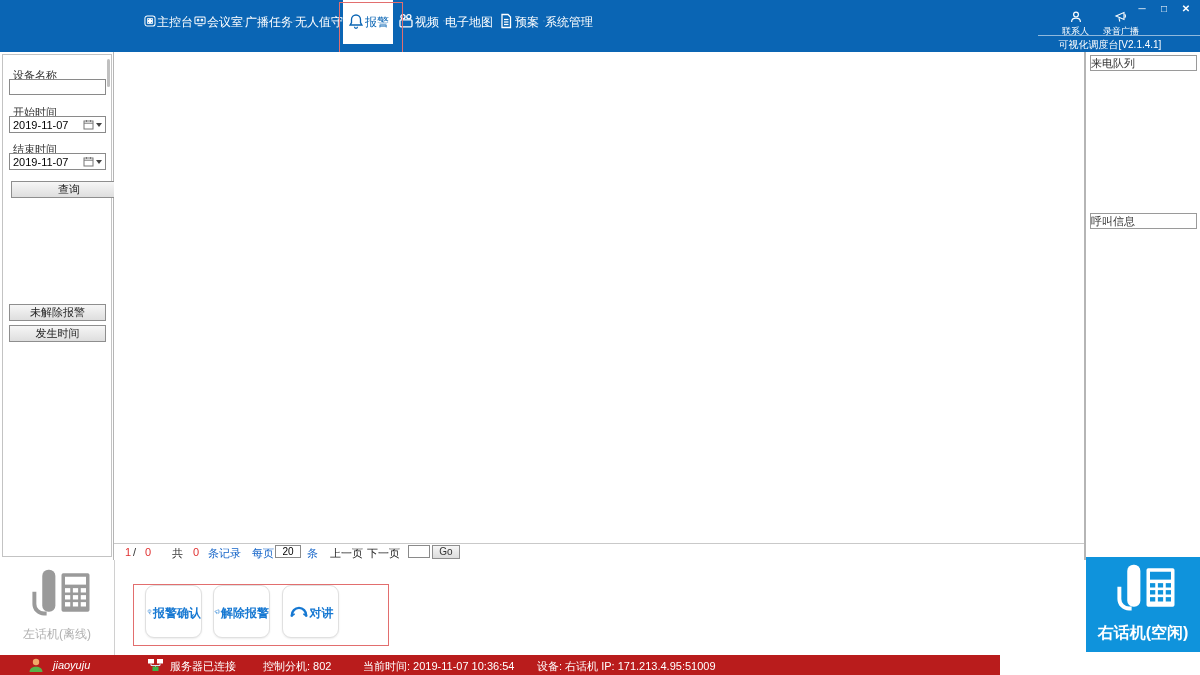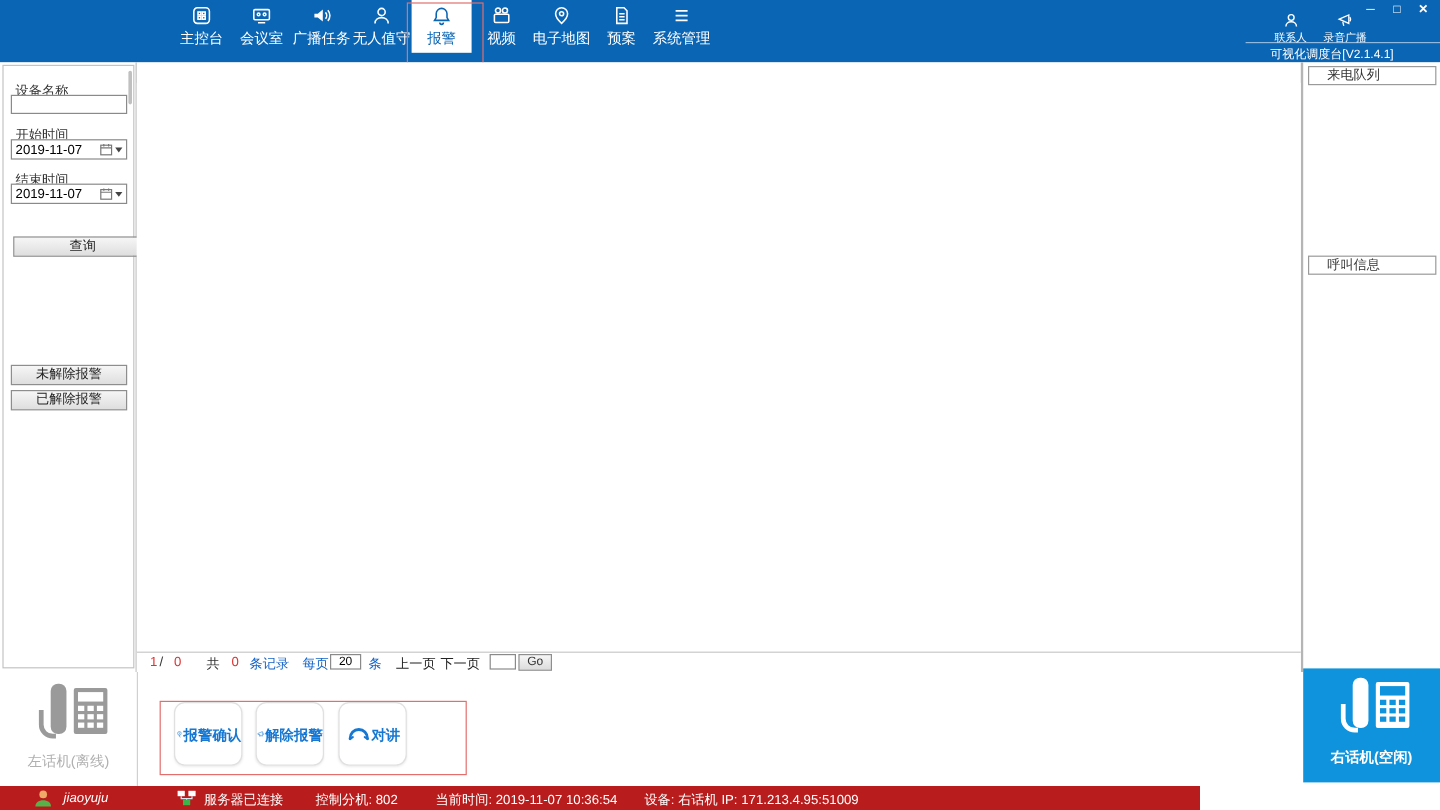--- a/index.html
+++ b/index.html
@@ -3,21 +3,21 @@
 <meta charset="utf-8">
 <style>
   * { margin:0; padding:0; box-sizing:border-box; }
   html,body { width:1200px; height:675px; }
   body { font-family:"Liberation Sans", sans-serif; background:#fff; }
   .window { position:relative; width:1200px; height:675px; overflow:hidden; background:#fff; }
 
   
   .topbar { position:absolute; left:0; top:0; width:1200px; height:52px; background:#0a65b4; }
   .nav-tabs { position:absolute; left:143px; top:0; height:44px; display:flex; }
-  .nav-tab { width:50px; height:44px; display:flex; flex-direction:column; align-items:center;
+  .nav-tab { width:50px; height:44px; display:flex; flex-direction:row; align-items:center;
              justify-content:center; color:#fff; cursor:pointer; }
   .nav-tab .ni { width:18px; height:18px; margin-bottom:2px; }
   .nav-tab .nl { font-size:12px; white-space:nowrap; }
   .nav-tab.selected { background:#fff; color:#0a65b4; }
   .hl-box { position:absolute; border:1px solid #e26e6e; pointer-events:none; }
   .win-ctrls { position:absolute; right:6px; top:2px; display:flex; gap:6px; color:#fff; }
   .win-ctrls span { width:16px; height:14px; font-size:10px; line-height:14px; text-align:center; cursor:pointer; font-weight:bold;}
   .top-actions { position:absolute; left:1062px; top:10px; display:flex; gap:14px; color:#fff; }
   .top-action { display:flex; flex-direction:column; align-items:center; cursor:pointer; }
   .top-action .ni { width:14px; height:14px; }
@@ -53,36 +53,36 @@
   .pager span { position:absolute; top:2px; font-size:11px; white-space:nowrap; }
   .pg-red { color:#e03030; } .pg-blue { color:#1464c8; } .pg-dark { color:#333; }
   .pg-link { color:#222; cursor:pointer; }
   .pg-input { position:absolute; top:1px; height:13px; border:1px solid #8a8a8a; font-size:10px; text-align:center; padding:0; font-family:"Liberation Sans",sans-serif;}
   .pg-go { position:absolute; top:1px; left:318px; width:28px; height:14px; border:1px solid #8e8e8e;
            background:linear-gradient(#f6f6f6,#dcdcdc); font-size:10px; text-align:center; line-height:12px; cursor:pointer; color:#333;}
 
   
   .right-panel { position:absolute; left:1085px; top:52px; width:115px; height:508px; background:#fff; border-left:1px solid #b5b5b5; }
   .rp-box { position:absolute; left:4px; width:107px; height:16px; border:1px solid #9a9a9a; background:#fff;
-            font-size:11px; color:#333; padding-left:15px; line-height:14px; }
+            font-size:11px; color:#333; padding-left:0; line-height:14px; }
 
   
   .bottom-zone { position:absolute; left:0; top:560px; width:1200px; height:95px; background:#fff; }
   .bz-sep { position:absolute; left:114px; top:0; width:1px; height:95px; background:#d0d0d0; }
   .phone-left { position:absolute; left:0; top:0; width:114px; height:95px; color:#9a9a9a; }
   .phone-left .ph-ico { position:absolute; left:22px; top:8px; width:72px; height:56px; --cut:#fff; }
   .phone-left .ph-lbl { position:absolute; left:0; top:66px; width:114px; text-align:center; font-size:12px; color:#b0b0b0; }
   .act-btn { position:absolute; top:25px; width:57px; height:53px; background:#fff; border:1px solid #e0e0e0;
              border-radius:9px; box-shadow:0 1px 2px rgba(0,0,0,.08); cursor:pointer;
              display:flex; flex-direction:row; align-items:center; justify-content:center; color:#1678d2; }
   .act-btn .ai { width:22px; height:20px; }
   .act-btn .al { font-size:12px; font-weight:bold; margin-top:3px; white-space:nowrap; }
   .phone-right { position:absolute; left:1086px; top:-3px; width:114px; height:95px; background:#0f93dc; color:#fff; cursor:pointer; }
   .phone-right .ph-ico { position:absolute; left:21px; top:6px; width:72px; height:56px; --cut:#0f93dc; }
-  .phone-right .ph-lbl { position:absolute; left:0; top:66px; width:114px; text-align:center; font-size:12px; font-weight:bold; }
+  .phone-right .ph-lbl { position:absolute; left:0; top:66px; width:114px; text-align:center; font-size:16px; font-weight:bold; }
 
   
   .statusbar { position:absolute; left:0; top:655px; width:1000px; height:20px; background:#b91c1c; color:#fff; }
   .statusbar span { position:absolute; top:4px; font-size:11px; white-space:nowrap; }
   .sb-ico { position:absolute; }
   .sb-user { font-style:italic; }
 </style>
 </head>
 <body>
 
@@ -218,23 +218,23 @@
         <span class="dv">2019-11-07</span>
         <svg class="cal" viewBox="0 0 11 11" fill="none" stroke="#777" stroke-width="1">
             <rect x="1" y="2" width="9" height="8"></rect>
             <line x1="1" y1="4.2" x2="10" y2="4.2"></line>
             <line x1="3.5" y1="1" x2="3.5" y2="3"></line>
             <line x1="7.5" y1="1" x2="7.5" y2="3"></line>
           </svg>
         <span class="date-arrow"></span>
       </div>
 
-      <div class="gray-btn" style="left:8px; top:142px; width:116px;">查询</div>
+      <div class="gray-btn" style="left:8px; top:126px; width:116px;">查询</div>
       <div class="gray-btn" style="left:6px; top:249px; width:97px;">未解除报警</div>
-      <div class="gray-btn" style="left:6px; top:270px; width:97px;">已解除报警</div>
+      <div class="gray-btn" style="left:6px; top:270px; width:97px;">发生时间</div>
     </div>
   </div>
 
   <div class="table-area">
     <div class="tbl-body"></div>
 
     <div class="pager">
       <span class="pg-red" style="left:11px;">1</span>
       <span class="pg-dark" style="left:19px;">/</span>
       <span class="pg-red" style="left:31px;">0</span>

